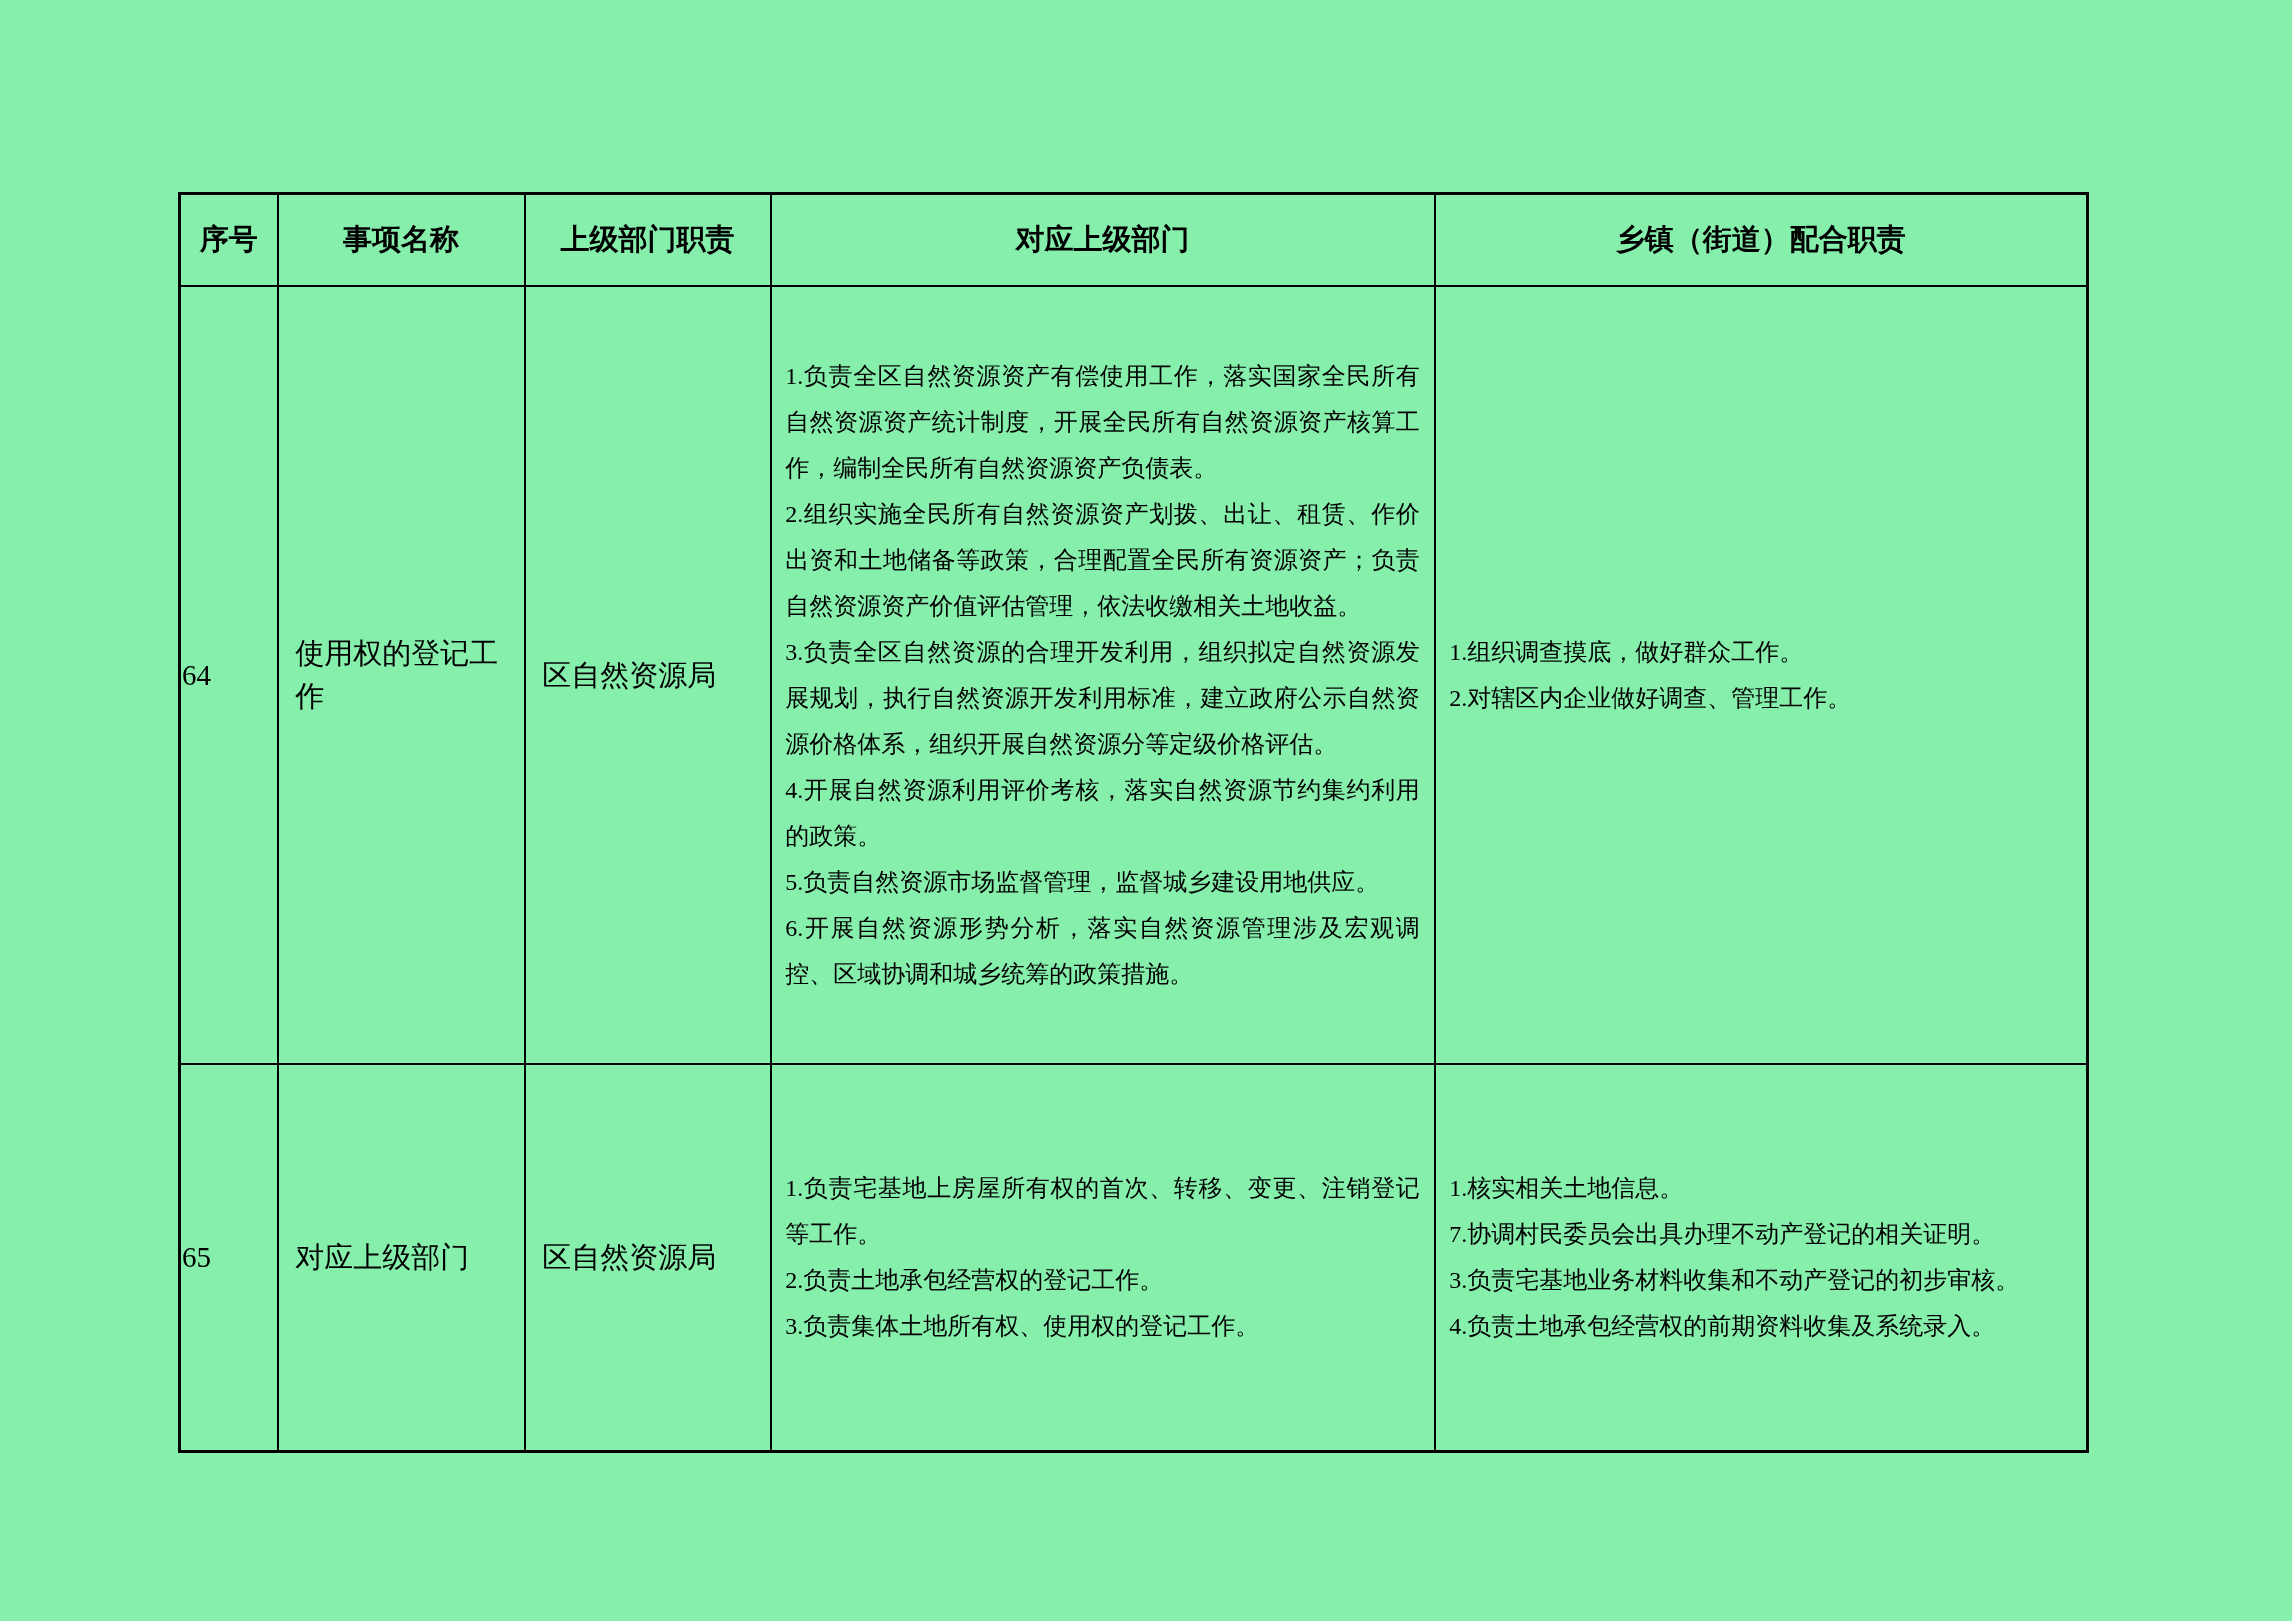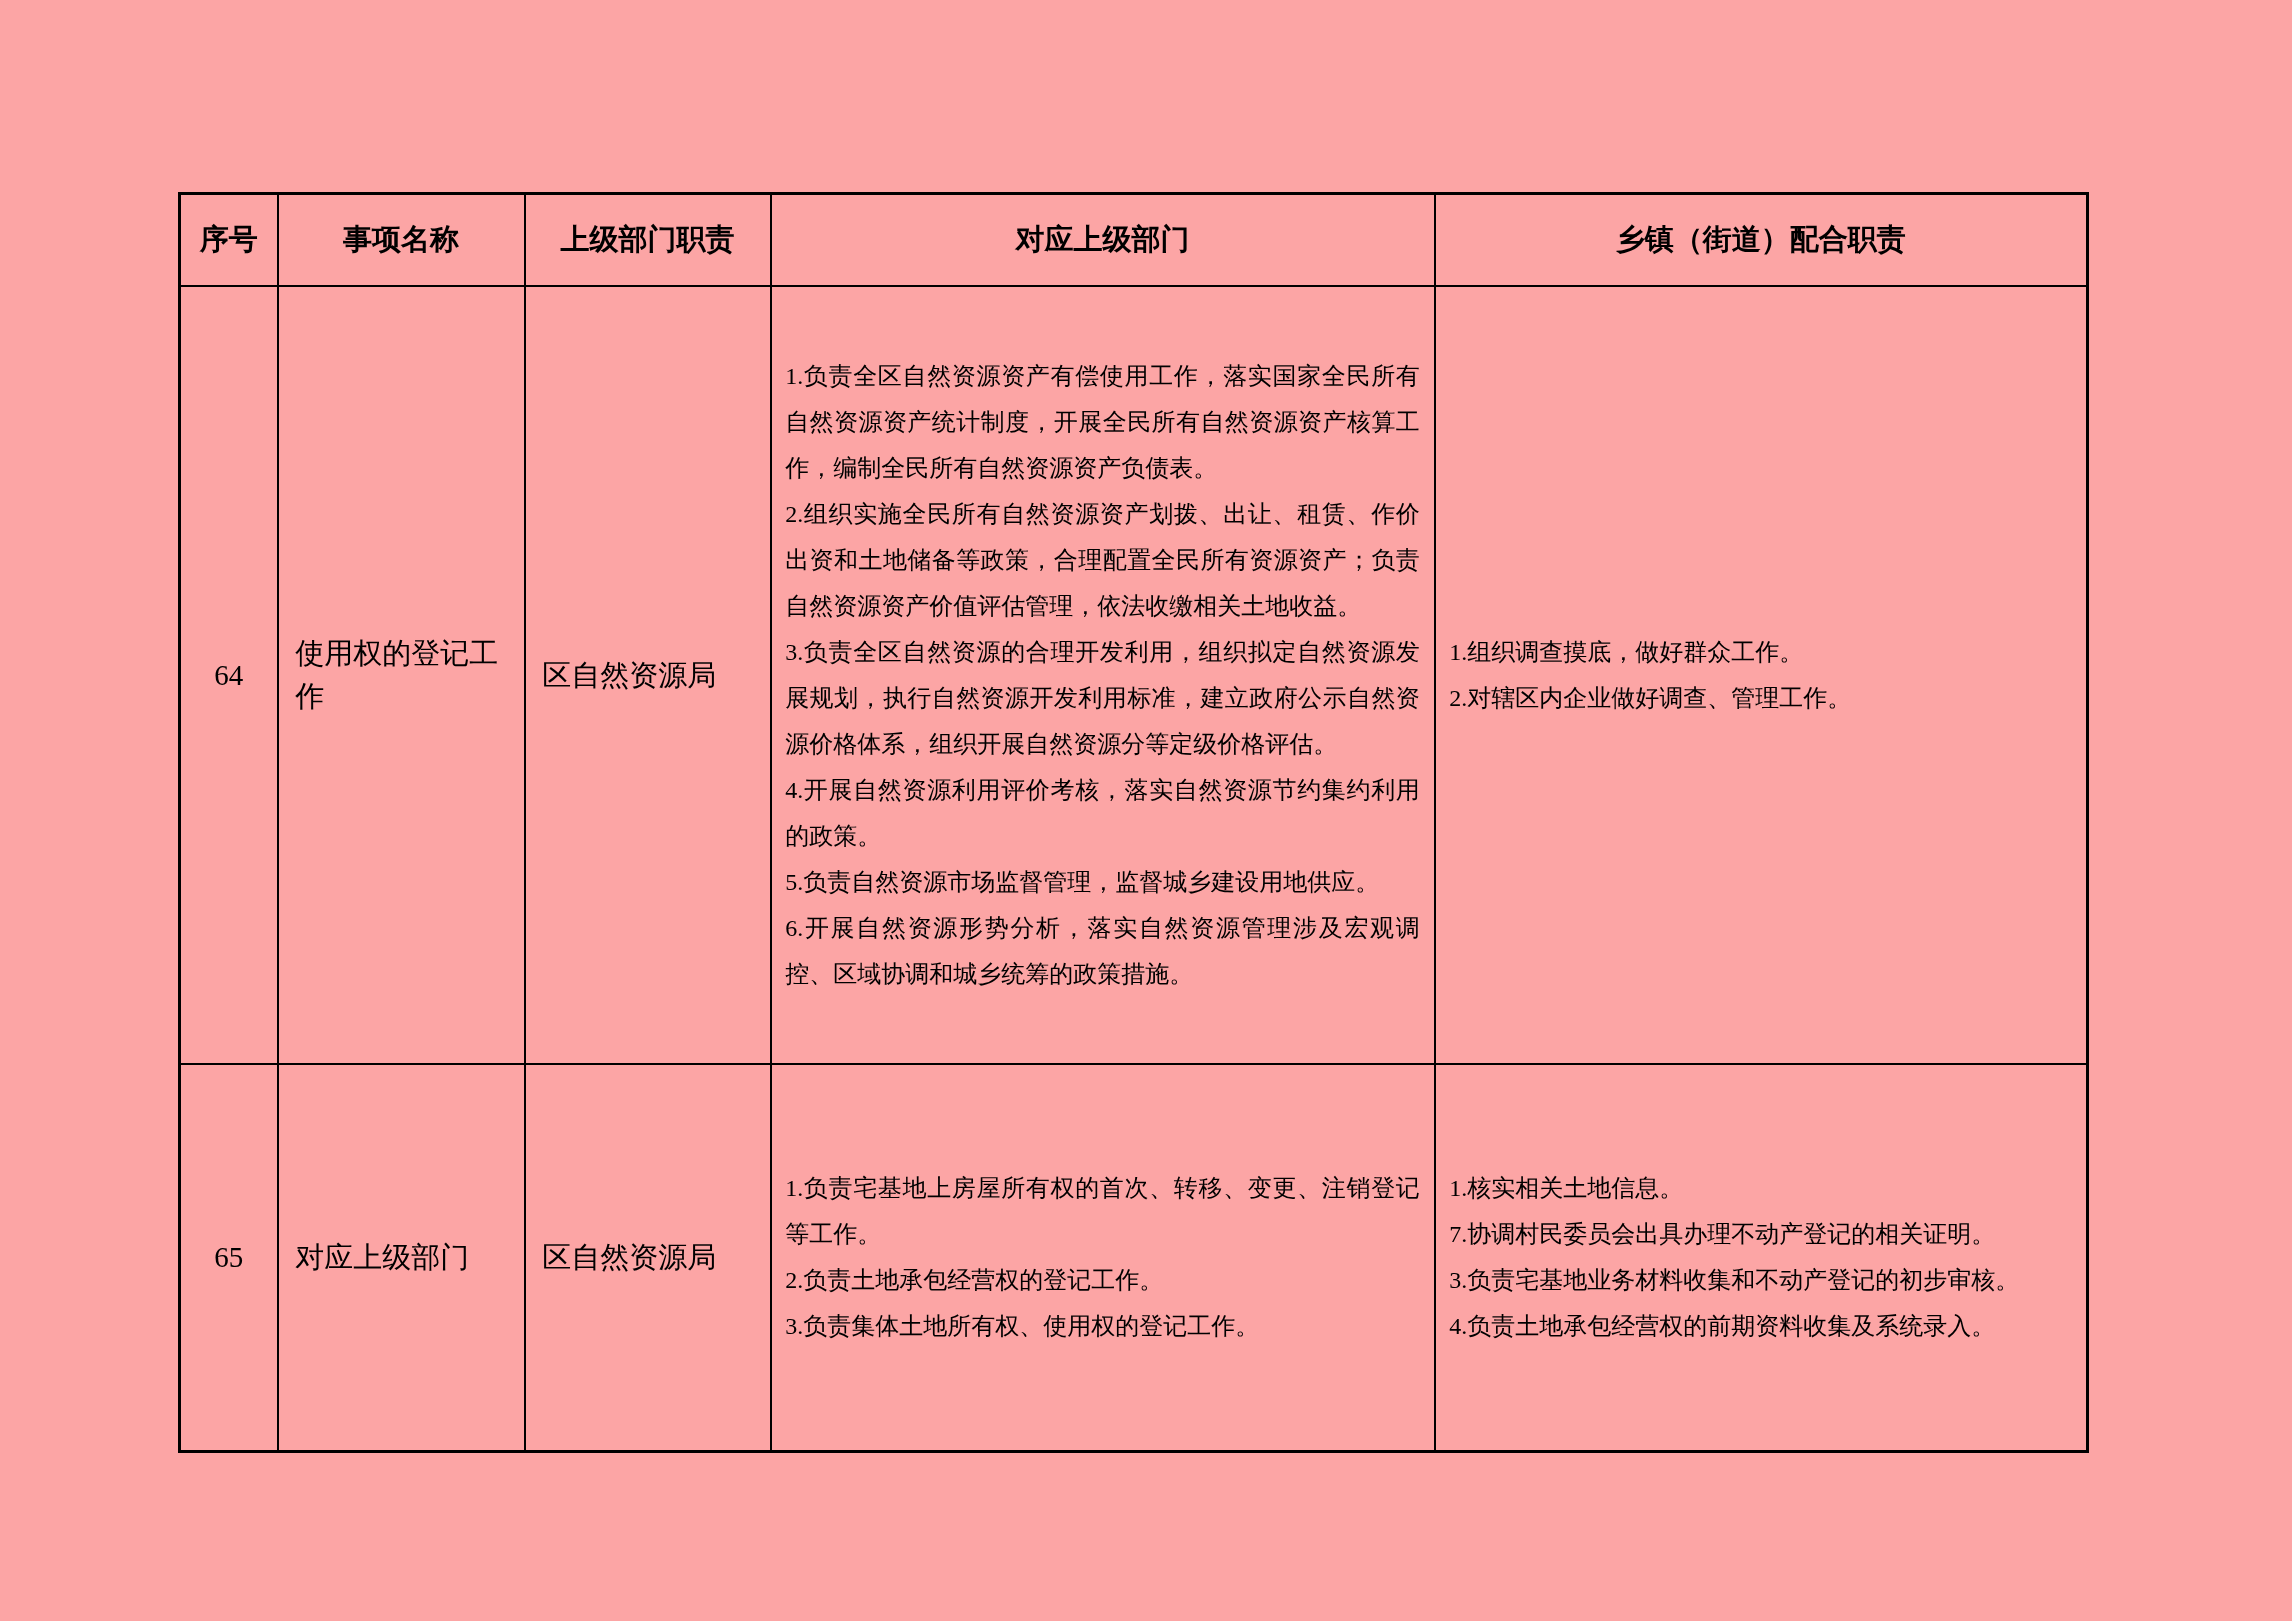--- a/index.html
+++ b/index.html
@@ -4,21 +4,21 @@
 <style>
   html, body {
     margin: 0;
     padding: 0;
     background: #ffffff;
   }
   .page {
     position: relative;
     width: 2293px;
     height: 1621px;
-    background: #fca5a5;
+    background: #86efac;
     font-family: "Liberation Serif", "DejaVu Serif", serif;
     color: #000000;
   }
   table.doc-table {
     position: absolute;
     left: 178px;
     top: 192px;
     width: 1907px;
     border-collapse: collapse;
     table-layout: fixed;
@@ -40,21 +40,20 @@
     height: 90px;
     font-size: 29px;
     font-weight: bold;
     text-align: center;
     padding: 0 5.9px;
   }
   table.doc-table tr.body-row {
     border-top: 2.9px solid #000000;
   }
   td.cell-seq {
-    text-align: center;
     font-size: 29px;
   }
   td.cell-name, td.cell-dept {
     font-size: 29px;
     padding: 0 11.8px 0 16.7px;
     line-height: 43px;
     text-align: left;
   }
   td.cell-duties {
     font-size: 24px;

